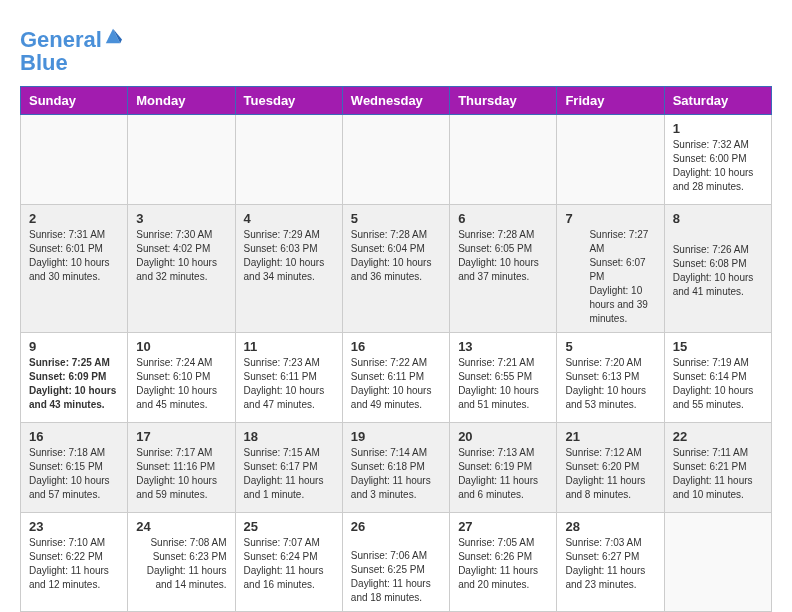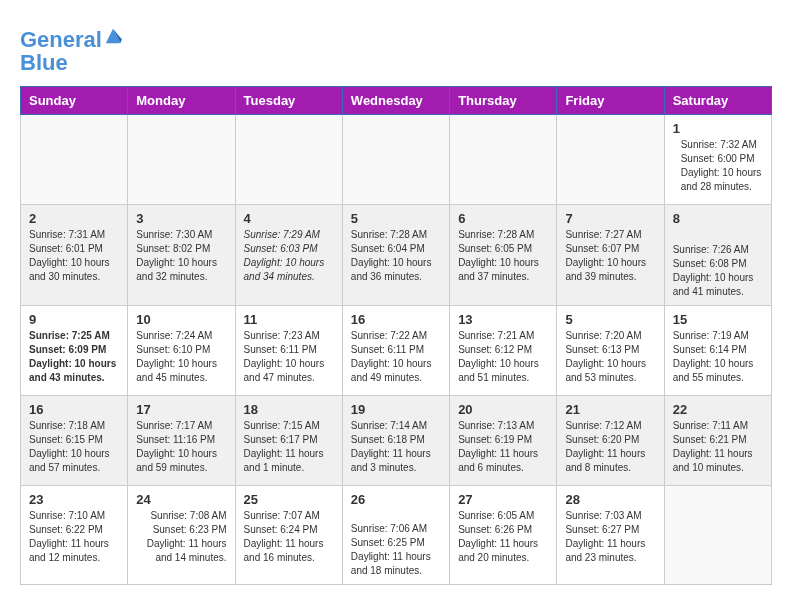--- a/index.html
+++ b/index.html
@@ -132,59 +132,59 @@
   <tbody id="calendar-body">
   <tr>
         <td class="empty"></td>
         <td class="empty"></td>
         <td class="empty"></td>
         <td class="empty"></td>
         <td class="empty"></td>
         <td class="empty"></td>
         <td>
           <span class="day-num">1</span>
-          <div class="cell-text" style="white-space: pre-line; margin-left: 8px;">Sunrise: 7:32 AM
+          <div class="cell-text" style="white-space: pre-line;">Sunrise: 7:32 AM
 Sunset: 6:00 PM
 Daylight: 10 hours and 28 minutes.</div>
         </td>
       </tr>
       <tr class="row-shaded">
         <td>
           <span class="day-num">2</span>
           <div class="cell-text" style="white-space: pre-line;">Sunrise: 7:31 AM
 Sunset: 6:01 PM
 Daylight: 10 hours and 30 minutes.</div>
         </td>
         <td>
           <span class="day-num">3</span>
           <div class="cell-text" style="white-space: pre-line;">Sunrise: 7:30 AM
-Sunset: 8:02 PM
+Sunset: 4:02 PM
 Daylight: 10 hours and 32 minutes.</div>
         </td>
         <td>
           <span class="day-num">4</span>
-          <div class="cell-text" style="white-space: pre-line; font-style: italic;">Sunrise: 7:29 AM
+          <div class="cell-text" style="white-space: pre-line;">Sunrise: 7:29 AM
 Sunset: 6:03 PM
 Daylight: 10 hours and 34 minutes.</div>
         </td>
         <td>
           <span class="day-num">5</span>
           <div class="cell-text" style="white-space: pre-line;">Sunrise: 7:28 AM
 Sunset: 6:04 PM
 Daylight: 10 hours and 36 minutes.</div>
         </td>
         <td>
           <span class="day-num">6</span>
           <div class="cell-text" style="white-space: pre-line;">Sunrise: 7:28 AM
 Sunset: 6:05 PM
 Daylight: 10 hours and 37 minutes.</div>
         </td>
         <td>
           <span class="day-num">7</span>
-          <div class="cell-text" style="white-space: pre-line;">Sunrise: 7:27 AM
+          <div class="cell-text" style="white-space: pre-line; margin-left: 24px;">Sunrise: 7:27 AM
 Sunset: 6:07 PM
 Daylight: 10 hours and 39 minutes.</div>
         </td>
         <td>
           <span class="day-num">8</span>
           <div class="cell-text" style="white-space: pre-line; margin-top: 17px;">Sunrise: 7:26 AM
 Sunset: 6:08 PM
 Daylight: 10 hours and 41 minutes.</div>
         </td>
       </tr>
@@ -209,21 +209,21 @@
         </td>
         <td>
           <span class="day-num">16</span>
           <div class="cell-text" style="white-space: pre-line;">Sunrise: 7:22 AM
 Sunset: 6:11 PM
 Daylight: 10 hours and 49 minutes.</div>
         </td>
         <td>
           <span class="day-num">13</span>
           <div class="cell-text" style="white-space: pre-line;">Sunrise: 7:21 AM
-Sunset: 6:12 PM
+Sunset: 6:55 PM
 Daylight: 10 hours and 51 minutes.</div>
         </td>
         <td>
           <span class="day-num">5</span>
           <div class="cell-text" style="white-space: pre-line;">Sunrise: 7:20 AM
 Sunset: 6:13 PM
 Daylight: 10 hours and 53 minutes.</div>
         </td>
         <td>
           <span class="day-num">15</span>
@@ -296,21 +296,21 @@
 Daylight: 11 hours and 16 minutes.</div>
         </td>
         <td>
           <span class="day-num">26</span>
           <div class="cell-text" style="white-space: pre-line; margin-top: 15px;">Sunrise: 7:06 AM
 Sunset: 6:25 PM
 Daylight: 11 hours and 18 minutes.</div>
         </td>
         <td>
           <span class="day-num">27</span>
-          <div class="cell-text" style="white-space: pre-line;">Sunrise: 6:05 AM
+          <div class="cell-text" style="white-space: pre-line;">Sunrise: 7:05 AM
 Sunset: 6:26 PM
 Daylight: 11 hours and 20 minutes.</div>
         </td>
         <td>
           <span class="day-num">28</span>
           <div class="cell-text" style="white-space: pre-line;">Sunrise: 7:03 AM
 Sunset: 6:27 PM
 Daylight: 11 hours and 23 minutes.</div>
         </td>
         <td class="empty"></td>

